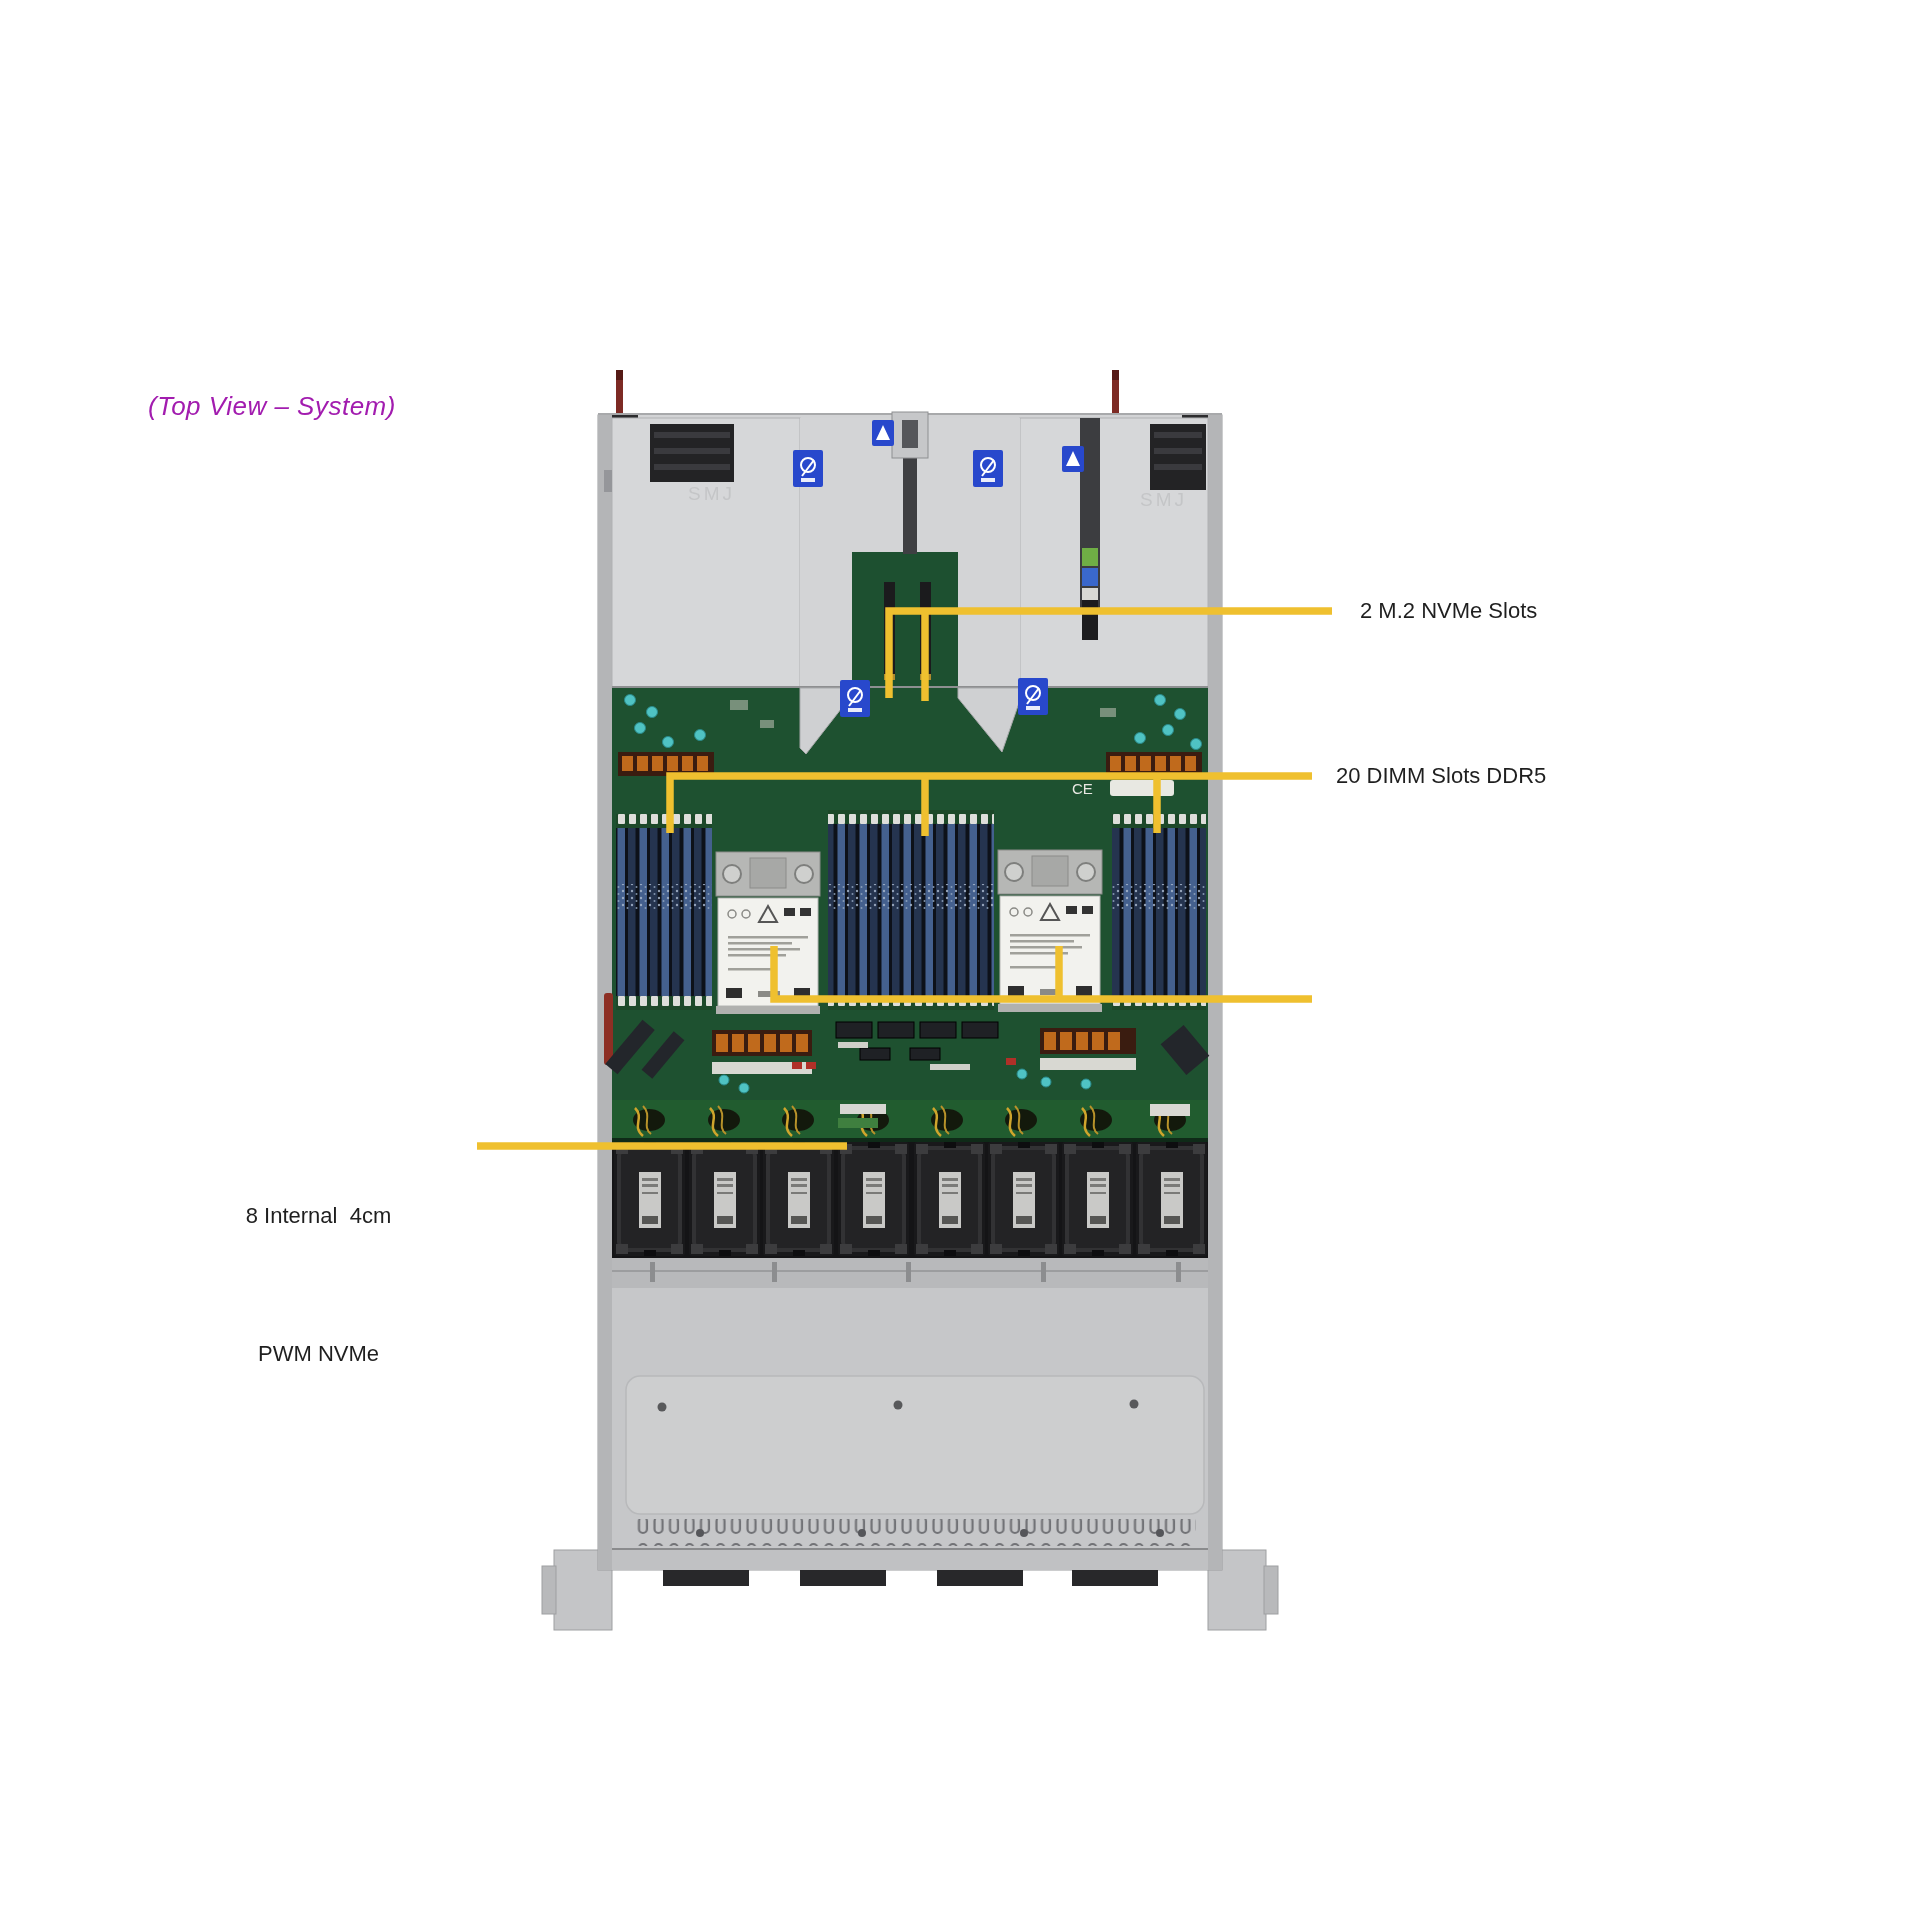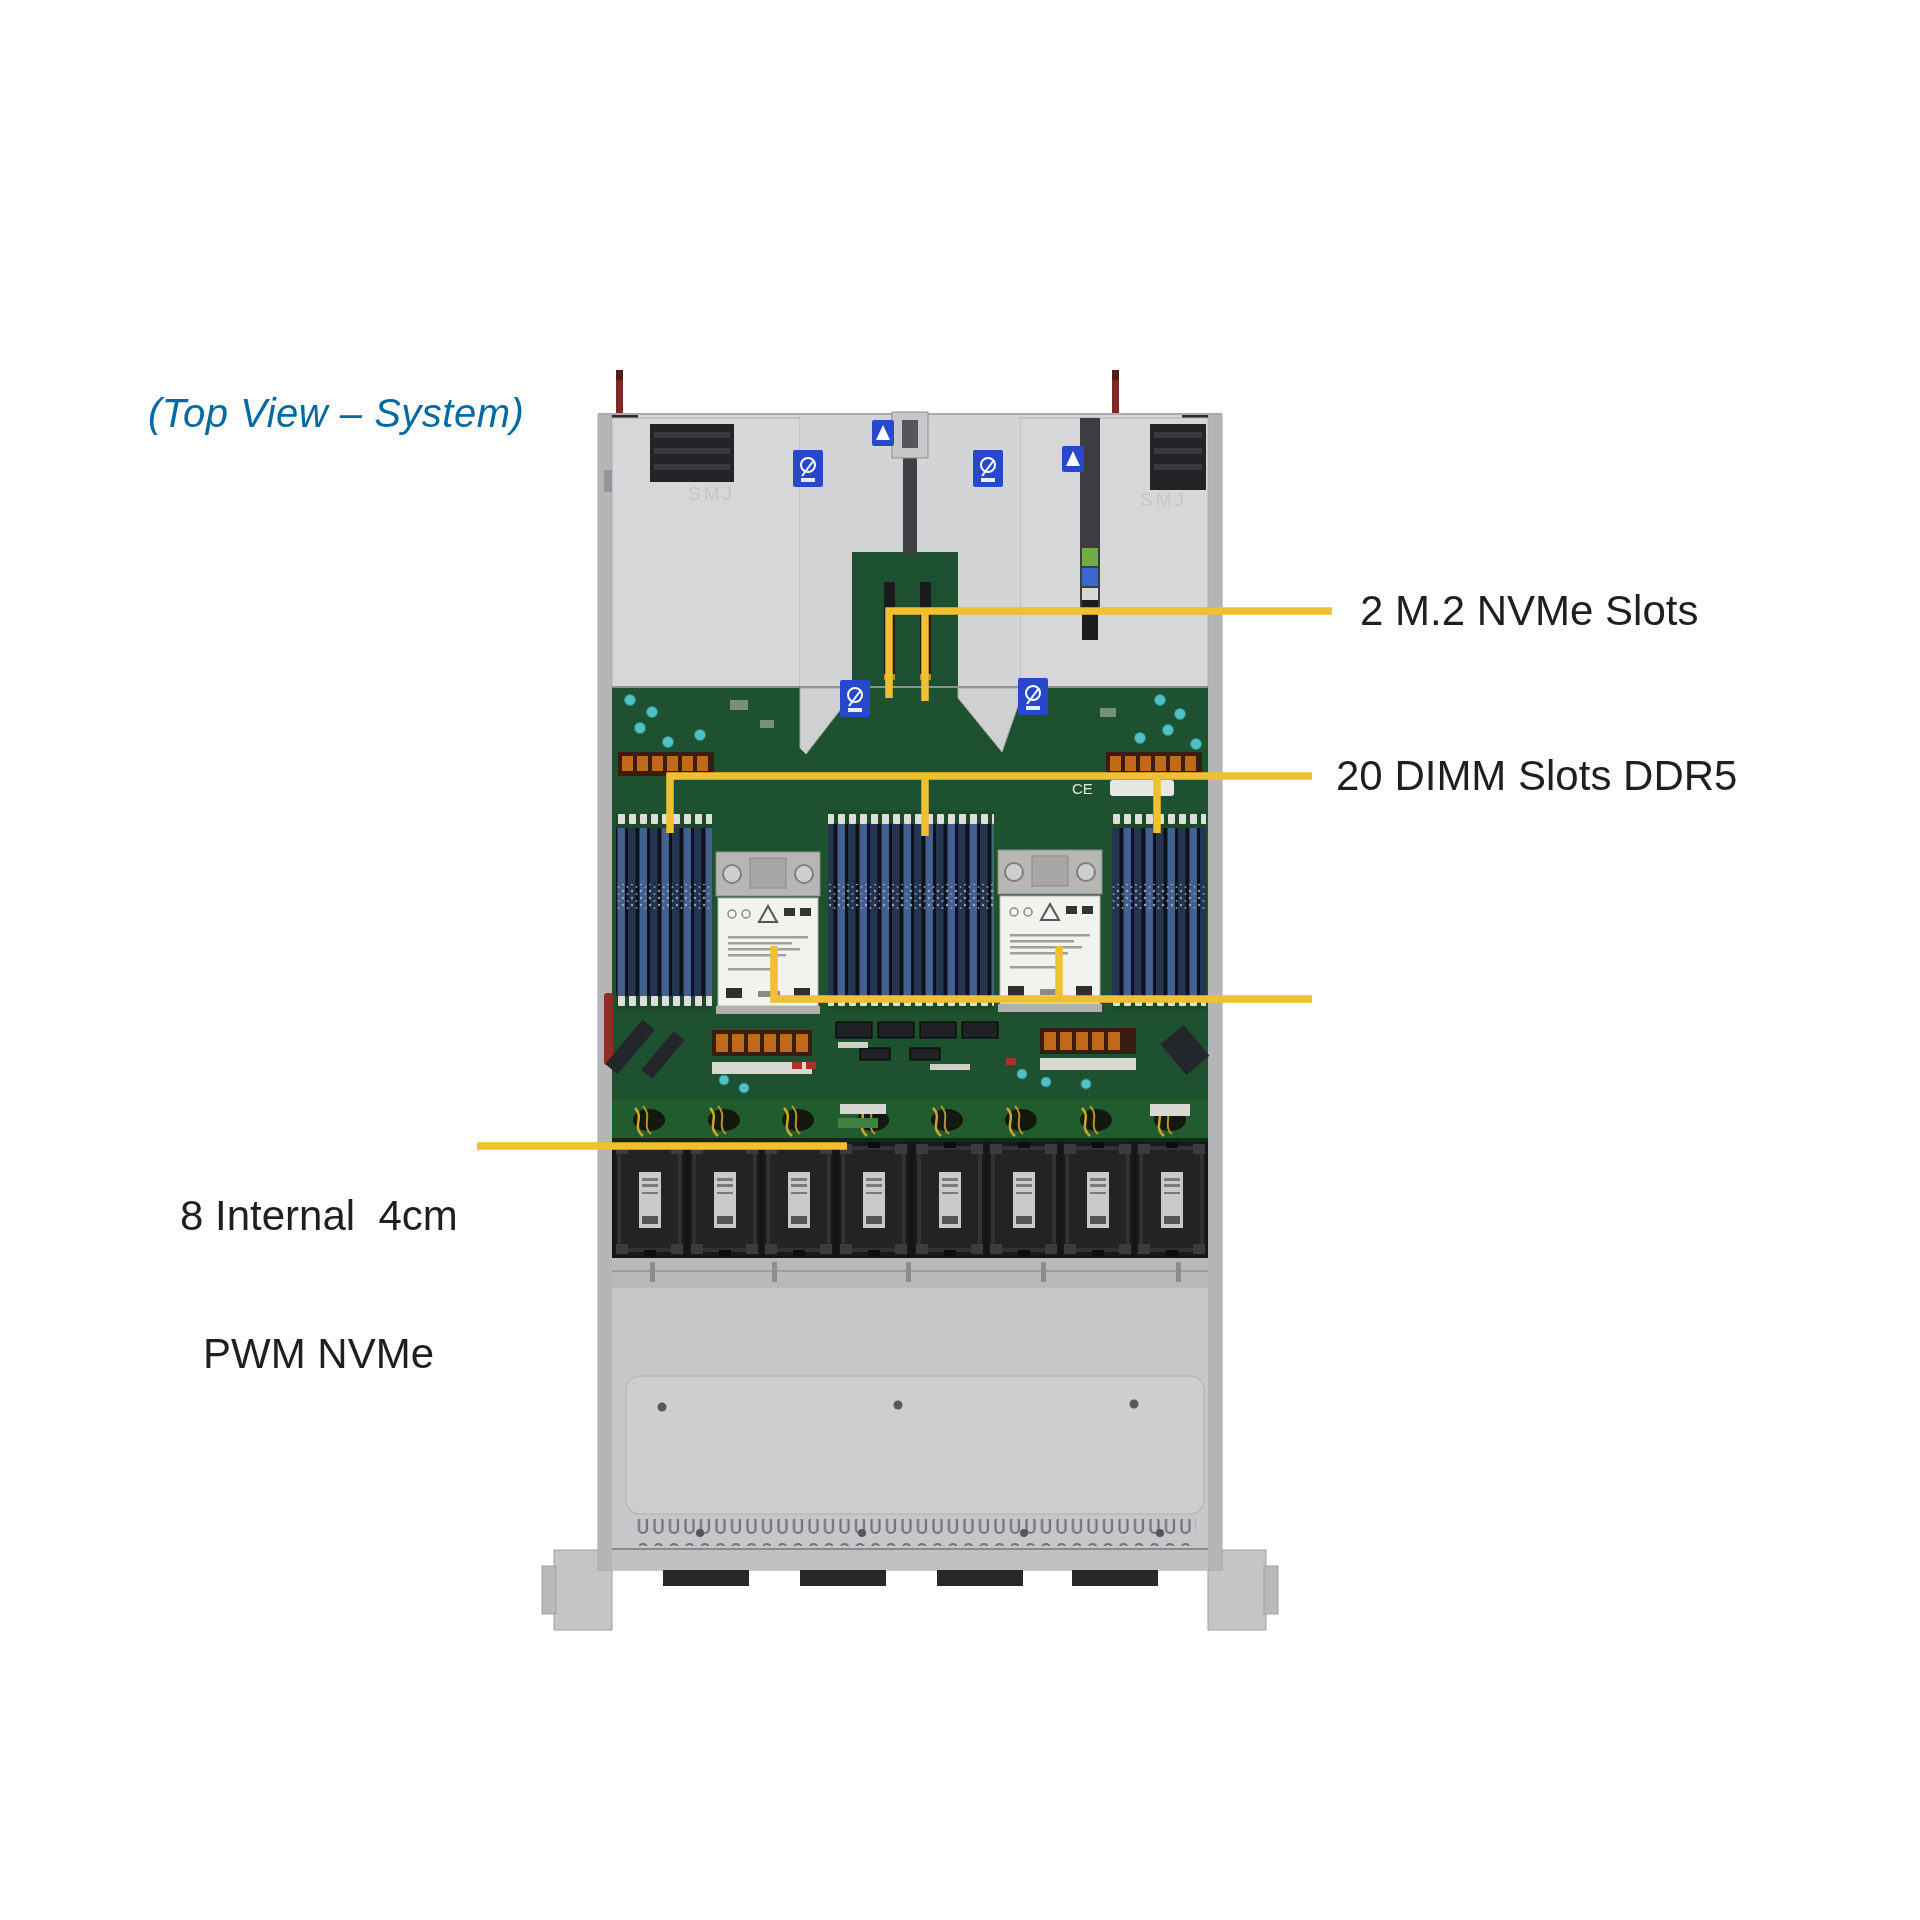--- a/index.html
+++ b/index.html
@@ -3,24 +3,24 @@
 <meta charset="utf-8">
 <style>
   html,body{margin:0;padding:0;background:#ffffff;}
   .stage{
     position:relative; width:1920px; height:1920px; background:#ffffff;
     font-family:"Liberation Sans", sans-serif; overflow:hidden;
   }
   .stage svg{position:absolute; left:0; top:0;}
   .page-title{
     position:absolute; left:148px; top:391px;
-    font-size:40px; font-style:italic; color:#0369a1; letter-spacing:0.5px;
+    font-size:26px; font-style:italic; color:#a21caf; letter-spacing:0.5px;
   }
   .lbl{
-    position:absolute; font-size:42px; line-height:46px; color:#1f1f1f;
+    position:absolute; font-size:22px; line-height:46px; color:#1f1f1f;
     white-space:pre;
   }
   .lbl-m2{ left:1360px; top:588px; }
   .lbl-dimm{ left:1336px; top:753px; }
   .lbl-cpu{ left:1358px; top:942px; }
   .lbl-fans{ left:180px; top:1101px; width:277px; text-align:center; }
 </style>
 </head>
 <body>
 

